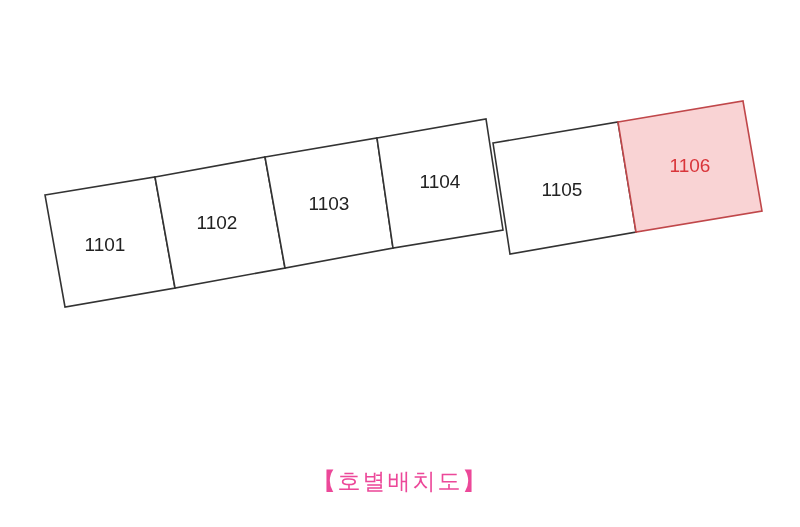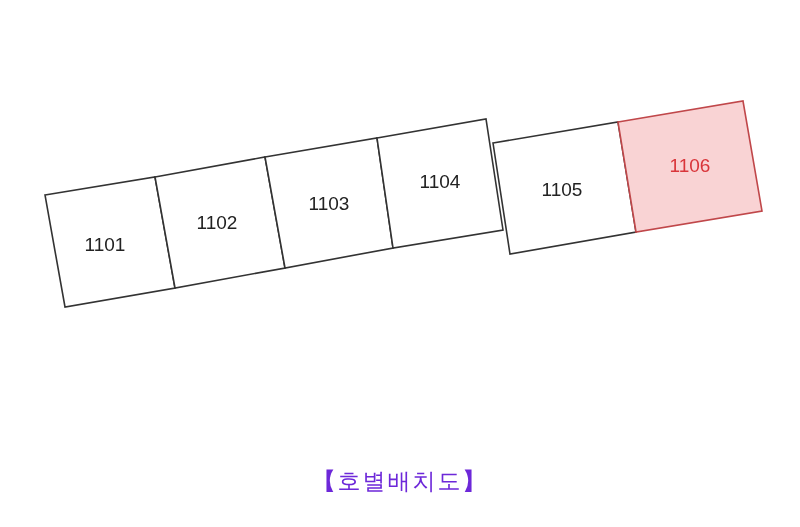--- a/index.html
+++ b/index.html
@@ -1,20 +1,20 @@
 <!DOCTYPE html>
 <html><head>
 <meta charset="utf-8">
 <style>
   html, body { margin:0; padding:0; background:#ffffff; }
   body { width:800px; height:527px; position:relative; overflow:hidden; font-family:"Liberation Sans", sans-serif; }
   svg { position:absolute; left:0; top:0; }
   .unit-label { font-family:"Liberation Sans", sans-serif; font-size:19px; fill:#222222; }
   .unit-label.hl { fill:#d9353a; }
-  .caption { position:absolute; left:0; width:800px; top:466px; text-align:center; font-size:23px; color:#6d28d9; font-family:Liberation Mono, monospace; letter-spacing:2px; }
+  .caption { position:absolute; left:0; width:800px; top:466px; text-align:center; font-size:23px; color:#ec4899; font-family:Liberation Mono, monospace; letter-spacing:2px; }
   .caption .br { font-weight:bold; }
 </style>
 </head>
 <body>
 
 <svg width="800" height="527" viewBox="0 0 800 527">
 
   <g stroke="#333333" stroke-width="1.6" fill="#ffffff">
     <polygon points="45,195 155,177 175,288 65,307"></polygon>
     <polygon points="155,177 265,157 285,268 175,288"></polygon>

